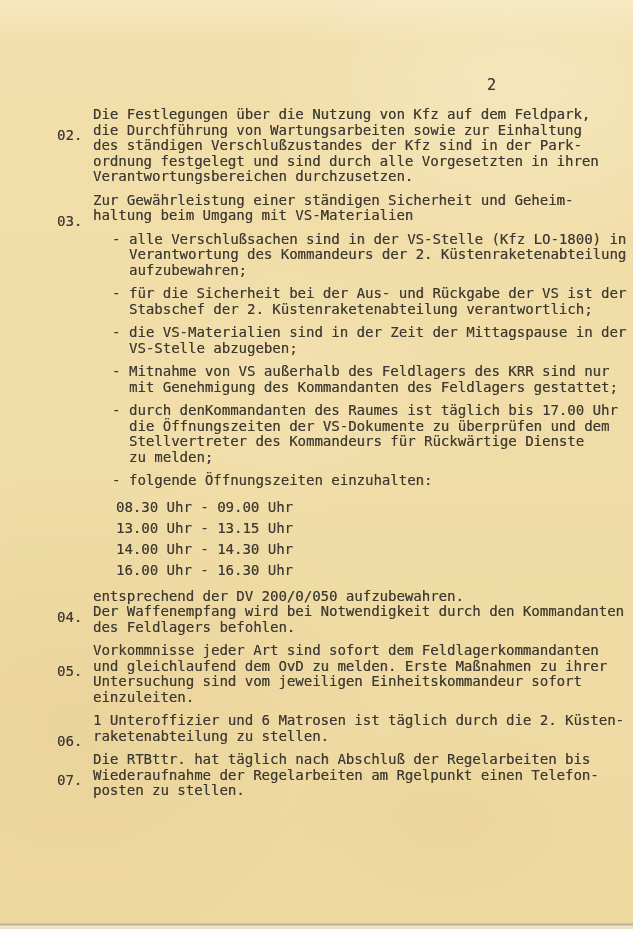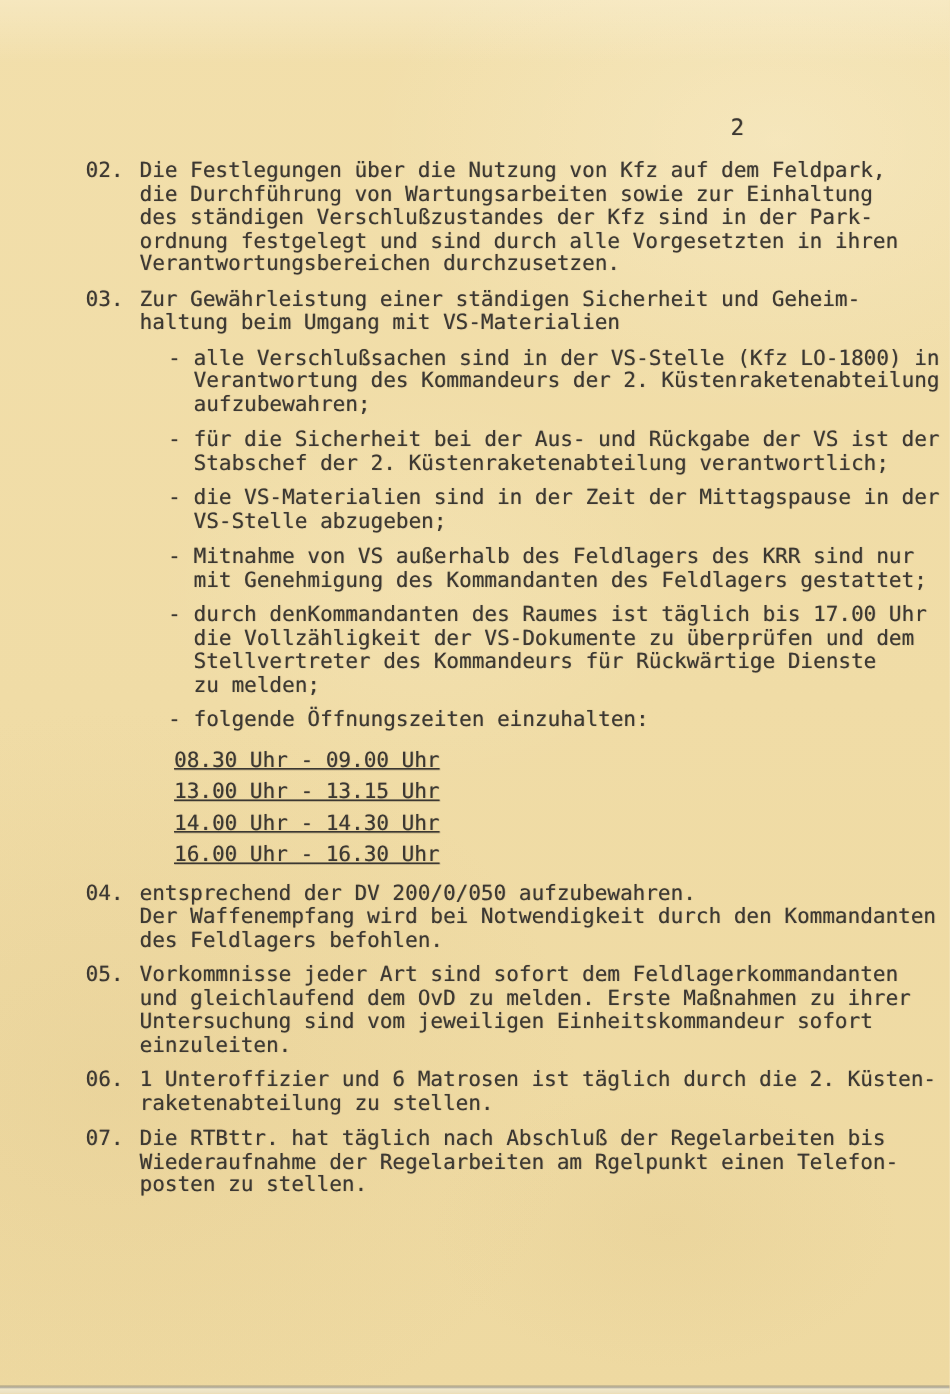--- a/index.html
+++ b/index.html
@@ -42,20 +42,21 @@
   }
   .item {
     display: flex;
     align-items: flex-start;
   }
   .num {
     flex: 0 0 36px;
     width: 36px;
     font-size: 14px;
     line-height: 15.5px;
+    margin-top: 21px;
   }
   .body {
     flex: 1 1 auto;
     min-width: 0;
   }
   .para {
     margin-bottom: 8px;
   }
   .line {
     font-size: 14px;
@@ -72,21 +73,20 @@
     width: 17px;
     font-size: 14px;
     line-height: 15.5px;
   }
   .times {
     padding-left: 23px;
   }
   .times .line {
     line-height: 21px;
     height: 21px;
-    text-decoration: underline;
   }
   .scan-edge-bottom {
     position: absolute;
     left: 0;
     right: 0;
     bottom: 0;
     height: 12px;
     background: linear-gradient(to bottom,
       rgba(0,0,0,0) 0px,
       rgba(0,0,0,0) 6px,
@@ -147,21 +147,21 @@
             <span class="dash">-</span>
             <div>
               <div class="line">Mitnahme von VS außerhalb des Feldlagers des KRR sind nur</div>
               <div class="line">mit Genehmigung des Kommandanten des Feldlagers gestattet;</div>
             </div>
           </div>
           <div class="para bullet">
             <span class="dash">-</span>
             <div>
               <div class="line">durch denKommandanten des Raumes ist täglich bis 17.00 Uhr</div>
-              <div class="line">die Vollzähligkeit der VS-Dokumente zu überprüfen und dem</div>
+              <div class="line">die Öffnungszeiten der VS-Dokumente zu überprüfen und dem</div>
               <div class="line">Stellvertreter des Kommandeurs für Rückwärtige Dienste</div>
               <div class="line">zu melden;</div>
             </div>
           </div>
           <div class="para bullet">
             <span class="dash">-</span>
             <div>
               <div class="line">folgende Öffnungszeiten einzuhalten:</div>
             </div>
           </div>

